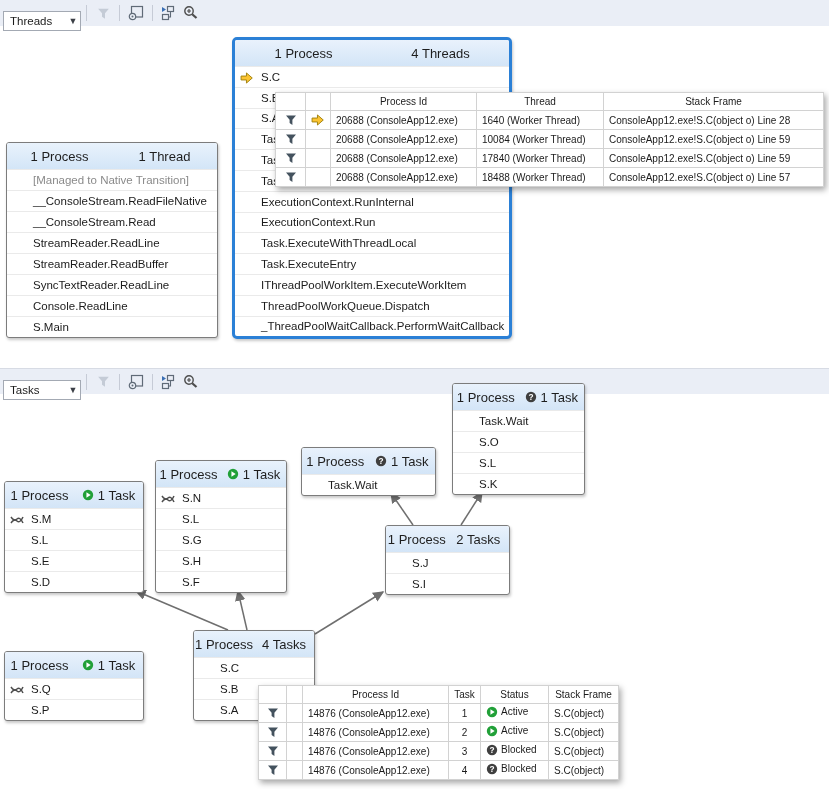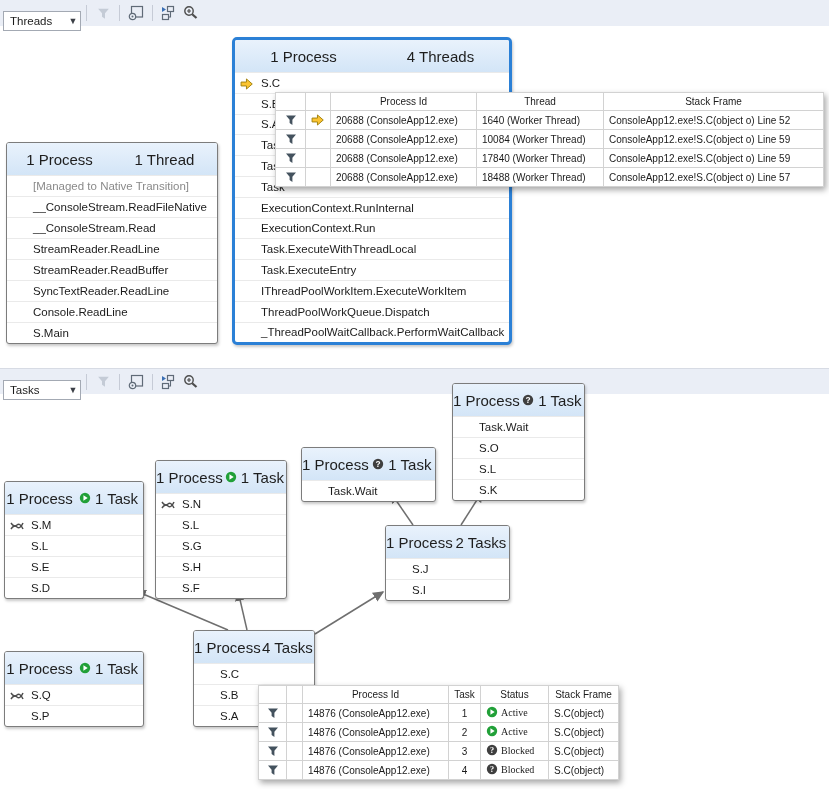--- a/index.html
+++ b/index.html
@@ -13,42 +13,42 @@
          align-items:center;font-size:11.5px;padding-left:6px;box-sizing:border-box;margin-top:16px;}
   .combo .lbl{flex:1;}
   .combo .caret{width:14px;text-align:center;color:#3b3f46;font-size:9px;}
   .tb-sep{width:1px;height:16px;background:#c6cbd6;margin:0 5px;}
   .tb-btn{width:20px;height:20px;display:flex;align-items:center;justify-content:center;margin:0 1px;}
 
   
   .node{position:absolute;background:#fff;border:1px solid #7c7c7c;border-radius:3px;
         box-shadow:1px 2px 3px rgba(0,0,0,.22);box-sizing:border-box;z-index:1;}
   .node.selected{border:3px solid #2b80d6;border-radius:5px;}
-  .hdr{display:flex;height:32px;background:linear-gradient(180deg,#e9f2fc,#d3e5f7);
-       align-items:center;font-size:15px;color:#1e1e1e;border-radius:2px 2px 0 0;}
+  .hdr{display:flex;height:26px;background:linear-gradient(180deg,#e9f2fc,#d3e5f7);
+       align-items:center;font-size:13px;color:#1e1e1e;border-radius:2px 2px 0 0;}
   .hdr .cell{flex:1;display:flex;justify-content:center;align-items:center;gap:4px;white-space:nowrap;}
   .frame-row{height:21px;display:flex;align-items:center;padding-left:26px;font-size:11.5px;
              border-top:1px solid #eaeaea;position:relative;white-space:nowrap;box-sizing:border-box;}
   .frame-row:first-of-type{border-top:1px solid #dfe7f0;}
   .node.selected .frame-row{height:20.8px;}
   .frame-row.bold{font-weight:normal;}
   .frame-row.muted{color:#8a8a8a;}
   .gutter{position:absolute;left:4px;top:3px;width:15px;height:15px;display:flex;align-items:center;justify-content:center;}
 
   
   table.tip{position:absolute;background:#fff;border-collapse:collapse;z-index:6;
             box-shadow:2px 3px 6px rgba(0,0,0,.35);font-size:10px;table-layout:fixed;}
   table.tip th,table.tip td{border:1px solid #d2d2d2;font-weight:normal;color:#1b1b1b;
             padding:0 5px;white-space:nowrap;overflow:hidden;box-sizing:border-box;}
   table.tip{border:1px solid #b9b9b9;}
   table.tip th{height:18px;text-align:center;}
   table.tip td{height:19px;text-align:left;}
   td.icon-cell{text-align:center!important;padding:0!important;}
   td.center{text-align:center!important;}
-  .status-val{display:inline-flex;align-items:center;gap:3px;font-family:Liberation Serif, serif;}
+  .status-val{display:inline-flex;gap:3px;}
 
   .edges{position:absolute;left:0;top:374px;z-index:0;pointer-events:none;}
   .ic{display:block;}
 </style>
 </head>
 <body>
 
 <svg width="0" height="0" style="position:absolute">
   <defs>
     <symbol id="sym-funnel" viewBox="0 0 14 14">
@@ -184,21 +184,21 @@
               <use href="#sym-funnel"></use>
             </svg>
           </td>
       <td class="icon-cell">
             <svg class="ic" width="14" height="14" style="margin:auto">
               <use href="#sym-arrow"></use>
             </svg>
           </td>
       <td>20688 (ConsoleApp12.exe)</td>
       <td>1640 (Worker Thread)</td>
-      <td>ConsoleApp12.exe!S.C(object o) Line 52</td>
+      <td>ConsoleApp12.exe!S.C(object o) Line 28</td>
     </tr>
     <tr>
       <td class="icon-cell">
             <svg class="ic" width="14" height="14" style="color:#44525e;margin:auto">
               <use href="#sym-funnel"></use>
             </svg>
           </td>
       <td class="icon-cell"></td>
       <td>20688 (ConsoleApp12.exe)</td>
       <td>10084 (Worker Thread)</td>

